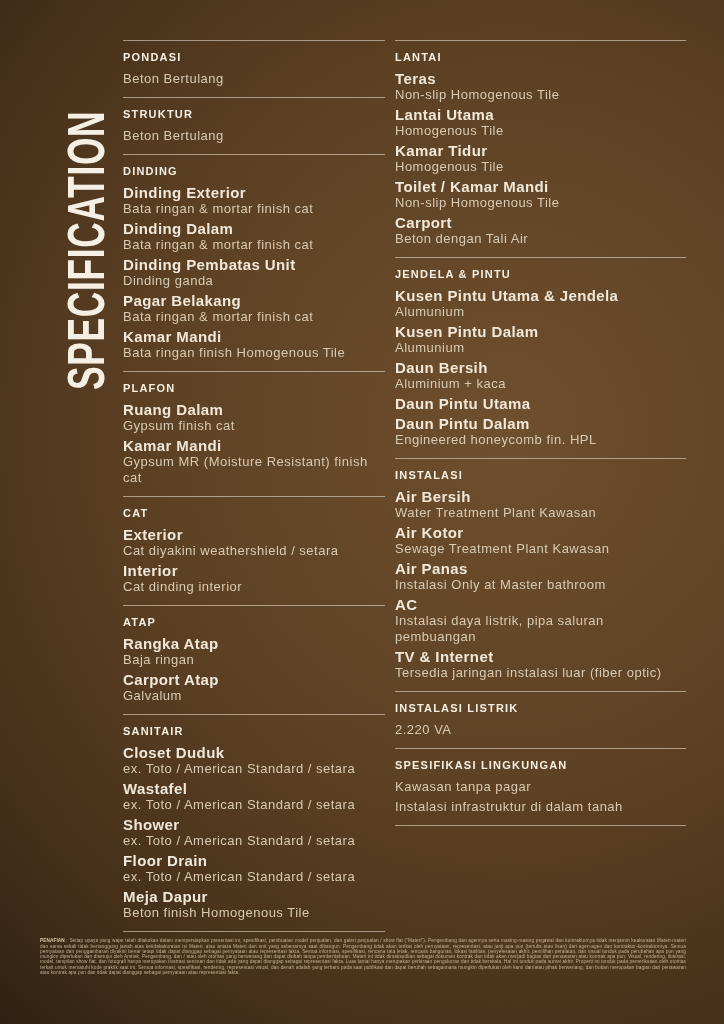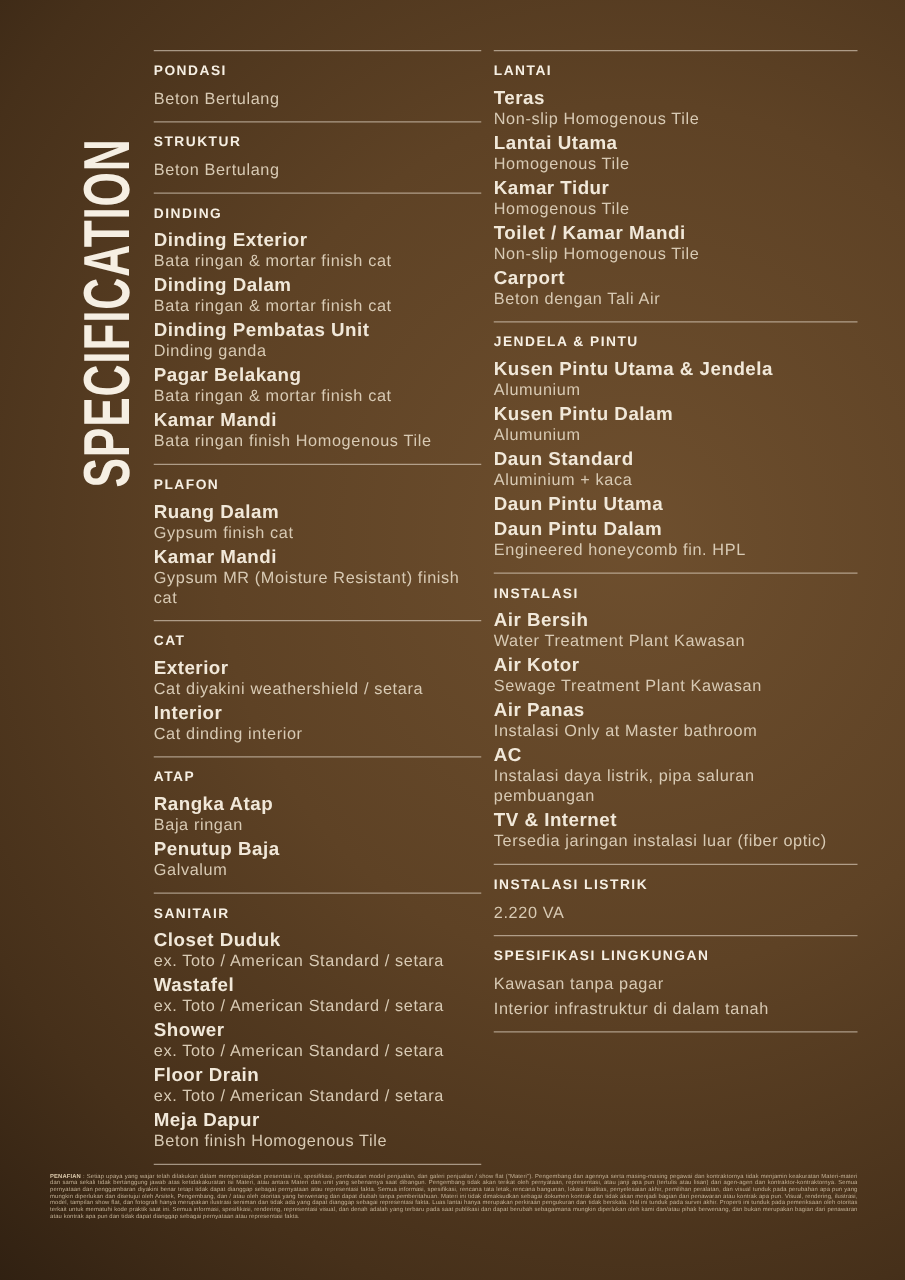--- a/index.html
+++ b/index.html
@@ -143,21 +143,21 @@
 
   <div class="section">
     <div class="section-title">ATAP</div>
     <div>
   <div class="item">
     <div class="item-label">Rangka Atap</div>
     <div class="item-value">Baja ringan</div>
   </div>
 
   <div class="item">
-    <div class="item-label">Penutup Baja</div>
+    <div class="item-label">Carport Atap</div>
     <div class="item-value">Galvalum</div>
   </div>
 </div>
   </div>
 
   <div class="section">
     <div class="section-title">SANITAIR</div>
     <div>
   <div class="item">
     <div class="item-label">Closet Duduk</div>
@@ -225,21 +225,21 @@
     <div class="item-label">Kusen Pintu Utama &amp; Jendela</div>
     <div class="item-value">Alumunium</div>
   </div>
 
   <div class="item">
     <div class="item-label">Kusen Pintu Dalam</div>
     <div class="item-value">Alumunium</div>
   </div>
 
   <div class="item">
-    <div class="item-label">Daun Standard</div>
+    <div class="item-label">Daun Bersih</div>
     <div class="item-value">Aluminium + kaca</div>
   </div>
 
   <div class="item">
     <div class="item-label">Daun Pintu Utama</div>
   </div>
 
   <div class="item">
     <div class="item-label">Daun Pintu Dalam</div>
     <div class="item-value">Engineered honeycomb fin. HPL</div>
@@ -290,21 +290,21 @@
   <div class="section">
     <div class="section-title">SPESIFIKASI LINGKUNGAN</div>
     <div>
   <div class="item">
 
     <div class="item-value">Kawasan tanpa pagar</div>
   </div>
 
   <div class="item">
 
-    <div class="item-value">Interior infrastruktur di dalam tanah</div>
+    <div class="item-value">Instalasi infrastruktur di dalam tanah</div>
   </div>
 </div>
   </div>
 <div class="end-rule"></div>
     </div>
 </div>
 
 <div class="disclaimer">
   <div class="disclaimer-inner">
     <span class="disc-label">PENAFIAN</span><span> : </span><span>Setiap upaya yang wajar telah dilakukan dalam mempersiapkan presentasi ini, spesifikasi, pembuatan model penjualan, dan galeri penjualan / show flat ("Materi"). Pengembang dan agennya serta masing-masing pegawai dan kontraktornya tidak menjamin keakuratan Materi-materi dan sama sekali tidak bertanggung jawab atas ketidakakuratan isi Materi, atau antara Materi dan unit yang sebenarnya saat dibangun. Pengembang tidak akan terikat oleh pernyataan, representasi, atau janji apa pun (tertulis atau lisan) dari agen-agen dan kontraktor-kontraktornya. Semua pernyataan dan penggambaran diyakini benar tetapi tidak dapat dianggap sebagai pernyataan atau representasi fakta. Semua informasi, spesifikasi, rencana tata letak, rencana bangunan, lokasi fasilitas, penyelesaian akhir, pemilihan peralatan, dan visual tunduk pada perubahan apa pun yang mungkin diperlukan dan disetujui oleh Arsitek, Pengembang, dan / atau oleh otoritas yang berwenang dan dapat diubah tanpa pemberitahuan. Materi ini tidak dimaksudkan sebagai dokumen kontrak dan tidak akan menjadi bagian dari penawaran atau kontrak apa pun. Visual, rendering, ilustrasi, model, tampilan show flat, dan fotografi hanya merupakan ilustrasi seniman dan tidak ada yang dapat dianggap sebagai representasi fakta. Luas lantai hanya merupakan perkiraan pengukuran dan tidak berskala. Hal ini tunduk pada survei akhir. Properti ini tunduk pada pemeriksaan oleh otoritas terkait untuk mematuhi kode praktik saat ini. Semua informasi, spesifikasi, rendering, representasi visual, dan denah adalah yang terbaru pada saat publikasi dan dapat berubah sebagaimana mungkin diperlukan oleh kami dan/atau pihak berwenang, dan bukan merupakan bagian dari penawaran atau kontrak apa pun dan tidak dapat dianggap sebagai pernyataan atau representasi fakta.</span>

